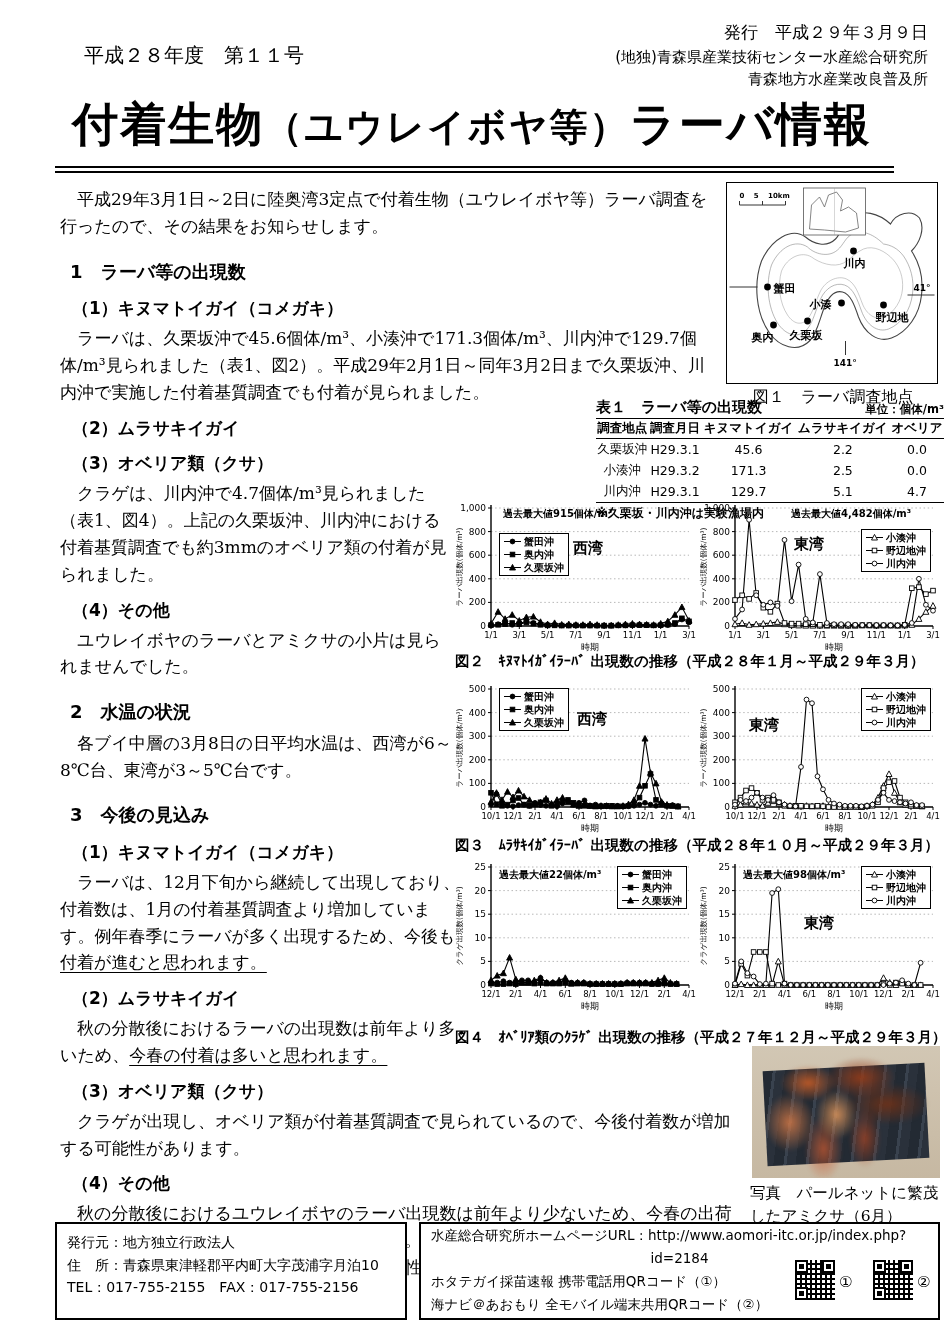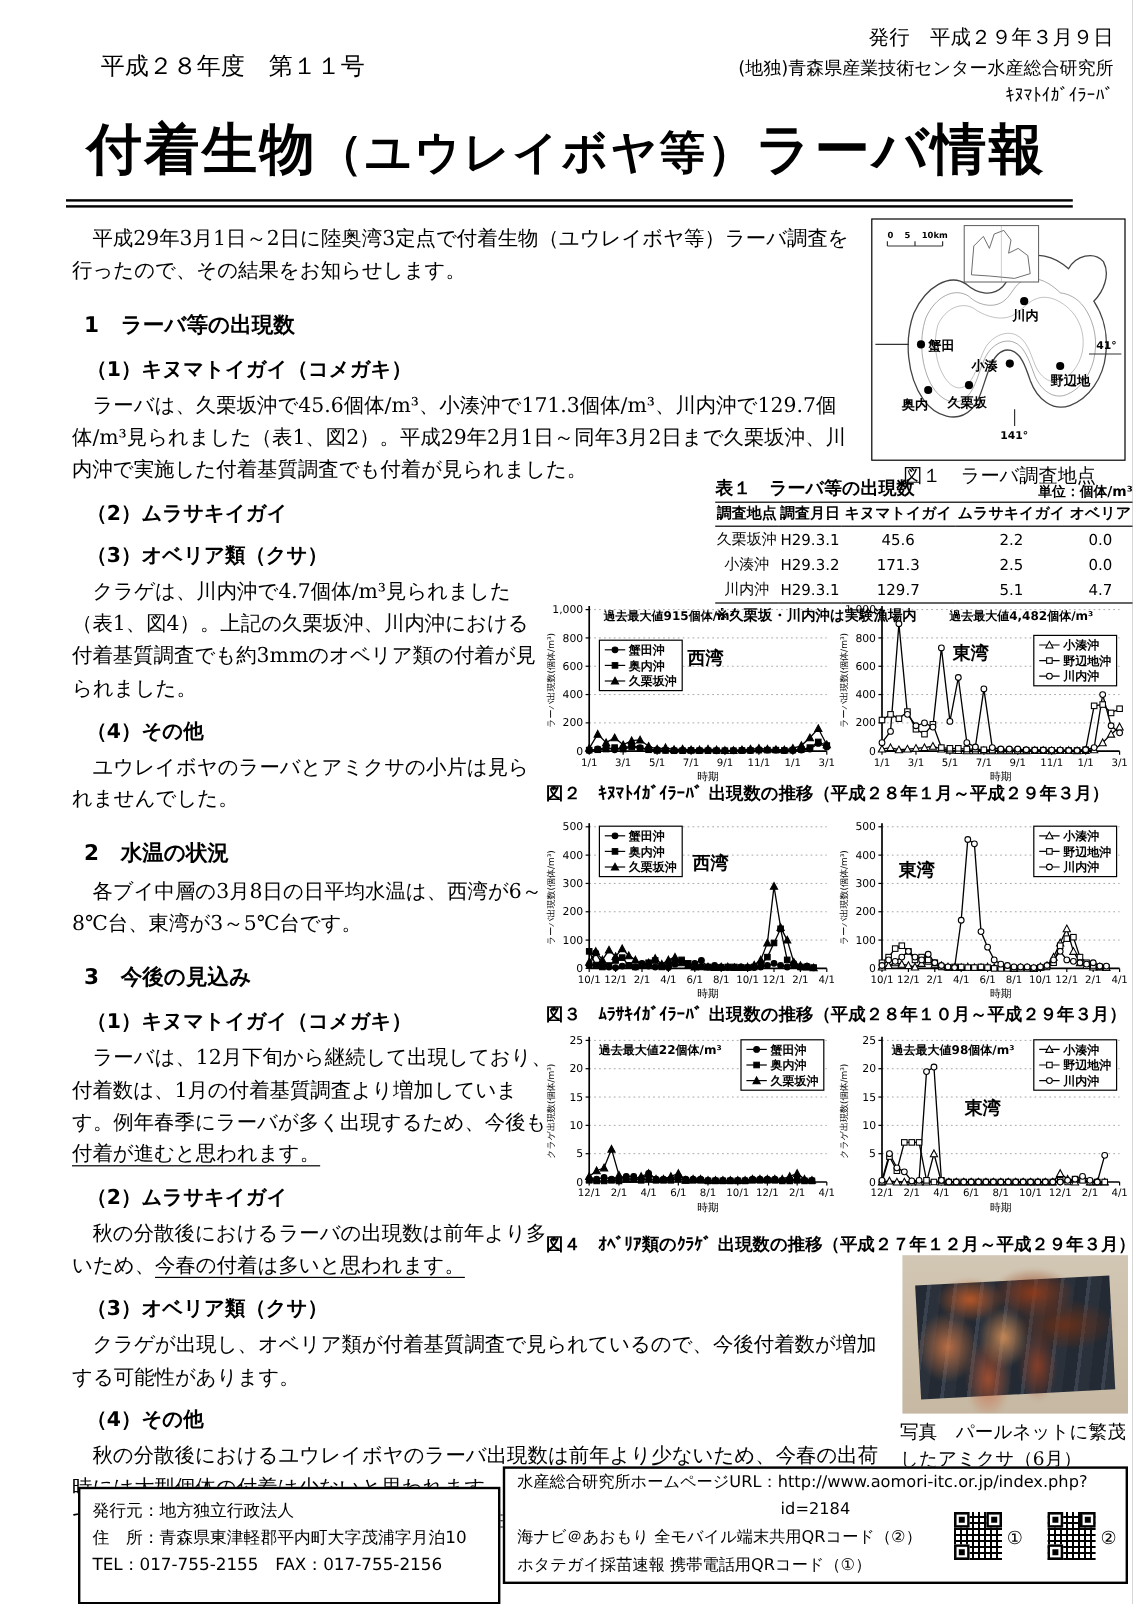--- a/index.html
+++ b/index.html
@@ -63,21 +63,21 @@
      radial-gradient(50px 30px at 58% 24%, rgba(150,60,25,.9), rgba(150,60,25,0) 70%),
      radial-gradient(36px 42px at 20% 58%, rgba(210,120,70,.85), rgba(210,120,70,0) 70%),
      radial-gradient(60px 30px at 72% 44%, rgba(120,50,20,.8), rgba(120,50,20,0) 70%),
      radial-gradient(30px 36px at 45% 52%, rgba(225,150,90,.85), rgba(225,150,90,0) 70%),
      radial-gradient(26px 44px at 38% 78%, rgba(200,90,50,.75), rgba(200,90,50,0) 75%),
      radial-gradient(22px 40px at 60% 70%, rgba(175,70,35,.7), rgba(175,70,35,0) 75%);}
   .photo-cap{position:absolute;left:750px;top:1182px;width:192px;font-size:15.5px;line-height:1.5;}
   
   .fbox{position:absolute;top:1222px;border:2px solid #000;background:#fff;
         font-family:"DejaVu Sans",sans-serif;font-size:14px;}
-  .fleft{left:65px;width:352px;height:98px;padding:7px 10px;box-sizing:border-box;line-height:1.62;margin-top:17px;}
+  .fleft{left:55px;width:352px;height:98px;padding:7px 10px;box-sizing:border-box;line-height:1.62;}
   .fl2{padding-left:74px;}
   .fright{left:419px;width:521px;height:98px;padding:0 10px;box-sizing:border-box;line-height:1.7;}
   .fr-id{text-align:center;}
   .fr-line{white-space:nowrap;font-size:13.5px;}
   .qr{position:absolute;width:40px;height:40px;background-color:#fff;
       background-image:repeating-linear-gradient(0deg,#000 0 2px,transparent 2px 5px),
                        repeating-linear-gradient(90deg,#000 0 2px,#fff 2px 5px);}
   .qr::before,.qr::after{content:"";position:absolute;width:9px;height:9px;background:#fff;
       border:2px solid #000;box-shadow:inset 0 0 0 2px #fff, inset 0 0 0 6px #000;}
   .qr::before{left:0;top:0;} .qr::after{right:0;top:0;}
@@ -89,21 +89,21 @@
 </style>
 </head>
 <body>
 
 <div class="sheet">
 
   <div class="issue sans">平成２８年度　第１１号</div>
   <div class="pubblock sans">
     <div class="pubdate">発行　平成２９年３月９日</div>
     <div class="puborg">(地独)青森県産業技術センター水産総合研究所</div>
-    <div class="puborg">ｷﾇﾏﾄｲｶﾞｲﾗｰﾊﾞ</div>
+    <div class="puborg">青森地方水産業改良普及所</div>
   </div>
   <div class="title sans"><span>付着生物</span><span class="paren">（ユウレイボヤ等）</span><span>ラーバ情報</span></div>
   <div class="dbl-rule"></div>
 
   <div class="col">
     <p class="w660">　平成29年3月1日～2日に陸奥湾3定点で付着生物（ユウレイボヤ等）ラーバ調査を行ったので、その結果をお知らせします。</p>
 
     <div class="h-sec">1　ラーバ等の出現数</div>
     <div class="h-item">（1）キヌマトイガイ（コメガキ）</div>
     <p class="w660">　ラーバは、久栗坂沖で45.6個体/m³、小湊沖で171.3個体/m³、川内沖で129.7個体/m³見られました（表1、図2）。平成29年2月1日～同年3月2日まで久栗坂沖、川内沖で実施した付着基質調査でも付着が見られました。</p>
@@ -1215,22 +1215,22 @@
   <div class="photo-cap">写真　パールネットに繁茂したアミクサ（6月）</div>
 
   <div class="fbox fleft">
     <div>発行元：地方独立行政法人</div>
     <div>住　所：青森県東津軽郡平内町大字茂浦字月泊10</div>
     <div>TEL：017-755-2155　FAX：017-755-2156</div>
   </div>
   <div class="fbox fright">
     <div class="fr-line">水産総合研究所ホームページURL：http://www.aomori-itc.or.jp/index.php?</div>
     <div class="fr-id fr-line">id=2184</div>
+    <div class="fr-line">ホタテガイ採苗速報 携帯電話用QRコード（①）</div>
     <div class="fr-line">海ナビ＠あおもり 全モバイル端末共用QRコード（②）</div>
-    <div class="fr-line">ホタテガイ採苗速報 携帯電話用QRコード（①）</div>
     <div class="qr qr1">
         <i class="qf"></i>
       </div>
     <span class="qlab ql1">①</span>
     <div class="qr qr2">
         <i class="qf"></i>
       </div>
     <span class="qlab ql2">②</span>
   </div>
 

